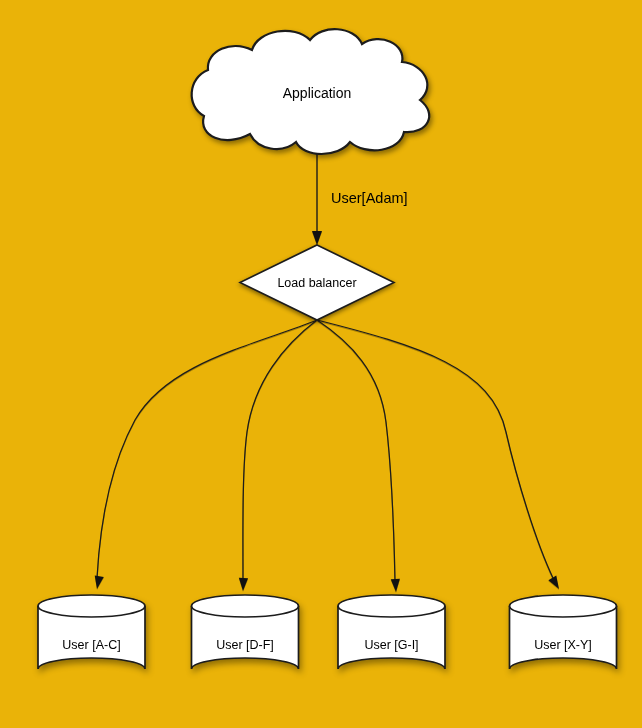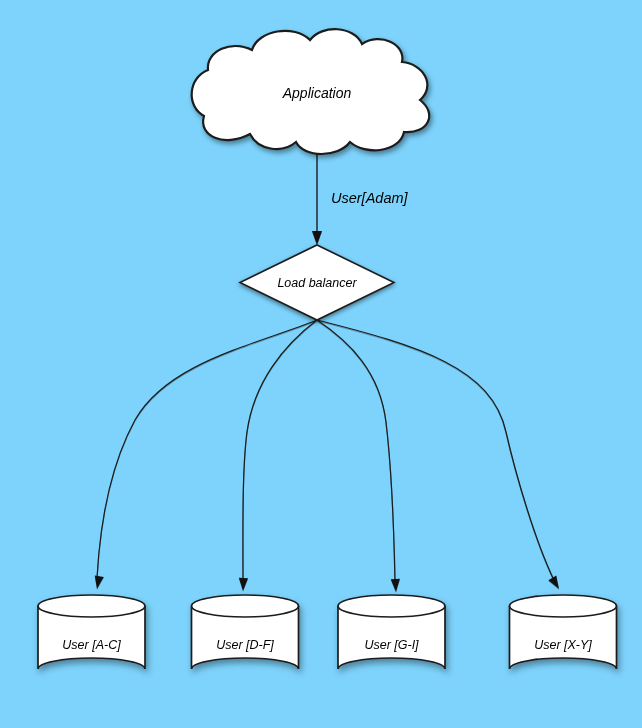--- a/index.html
+++ b/index.html
@@ -5,23 +5,22 @@
   html, body {
     margin: 0;
     padding: 0;
     background: #ffffff;
     font-family: "Liberation Sans", sans-serif;
   }
   .canvas {
     position: relative;
     width: 642px;
     height: 728px;
-    background: #7dd3fc;
+    background: #eab308;
     overflow: hidden;
-    font-style: italic;
   }
   svg { display: block; }
   .edge {
     fill: none;
     stroke: #1c1c1c;
     stroke-width: 1.25;
   }
   .edges-layer { filter: drop-shadow(0 1px 0.6px rgba(0,0,0,0.28)); }
   .arrowhead { fill: #111111; stroke: none; }
   .node-shape {

